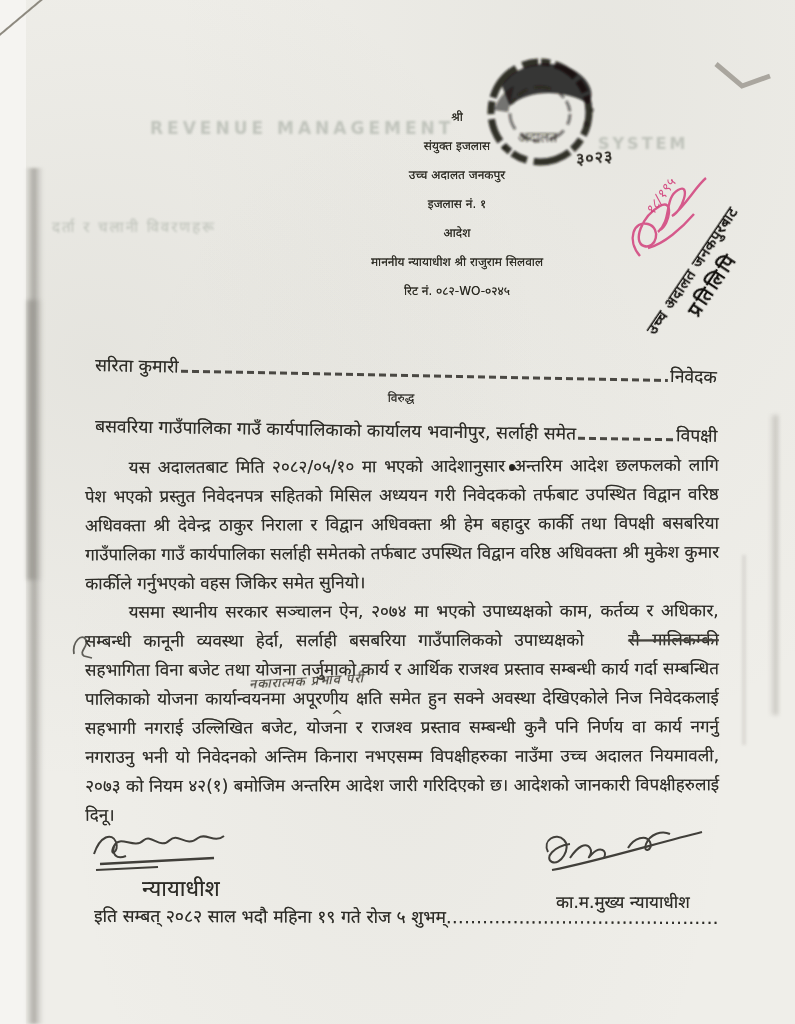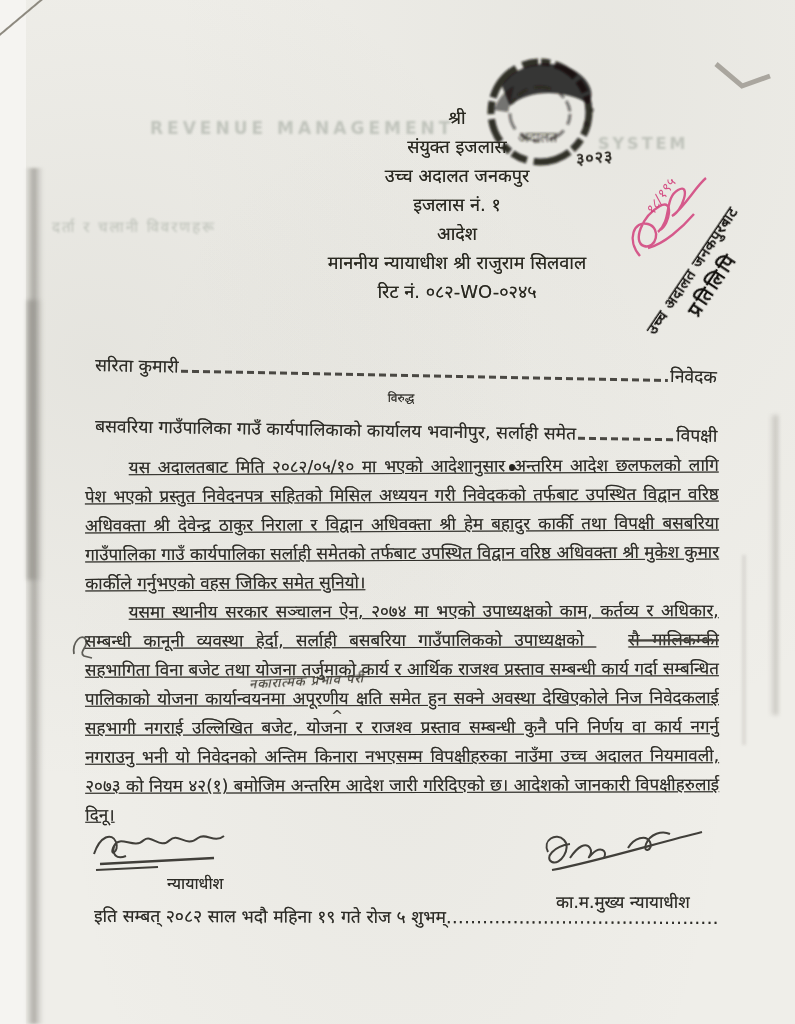--- a/index.html
+++ b/index.html
@@ -33,21 +33,21 @@
   .ink-dot { position:absolute; left:509px; top:464px; width:6px; height:7px; border-radius:50%; background:#24221e; filter:blur(0.3px); }
 
   
   .ghost { position:absolute; color:rgba(100,114,99,0.30); filter:blur(1.1px); white-space:nowrap; }
   .ghost-latin1 { left:150px; top:118px; font-size:17px; font-weight:bold; letter-spacing:4px; }
   .ghost-latin2 { left:598px; top:134px; font-size:16px; font-weight:bold; letter-spacing:3px; }
   .ghost-dev1 { left:52px; top:216px; font-size:15px; letter-spacing:2px; color:rgba(98,112,98,0.33); }
 
   
   .header { position:absolute; left:197px; top:103px; width:520px; text-align:center;
-    font-size:18px; line-height:29px; color:#28271f;
+    font-size:12px; line-height:29px; color:#28271f;
     text-shadow:0 0 0.5px rgba(40,38,30,0.65); }
   .header div { white-space:nowrap; }
 
   
   .round-stamp { position:absolute; left:468px; top:52px; }
   .stamp-number { position:absolute; left:576px; top:146px; font-size:16px; color:#2b2822;
     transform:rotate(-5deg); font-weight:bold; filter:blur(0.4px); letter-spacing:1px; }
 
   
   .check-mark { position:absolute; left:710px; top:52px; }
@@ -70,37 +70,37 @@
   .party-name { white-space:nowrap; }
   .dash-fill { flex:1; margin:0 2px 5px 2px; height:3px;
     background:repeating-linear-gradient(to right, #4a4843 0 7px, transparent 7px 11px); }
   .dash-short { flex:0 0 96px; }
   .versus { position:absolute; left:85px; top:389px; width:632px; text-align:center;
     font-size:12px; color:#2c2b26; text-shadow:0 0 0.4px rgba(40,38,30,0.5); }
 
   
   .body-text { position:absolute; left:85px; top:452px; width:634px;
     font-size:17px; line-height:29px; color:#2e2d28;
-    text-shadow:0 0 0.4px rgba(42,40,32,0.55);text-decoration:underline; }
+    text-shadow:0 0 0.4px rgba(42,40,32,0.55); }
   .body-text p { margin:0; text-align:justify; text-indent:44px; }
   .para1 { transform:rotate(-0.25deg); }
   .para2 { transform:rotate(-0.15deg); }
   .struck { text-decoration:line-through; text-decoration-thickness:2px; text-decoration-color:#46443e;margin-left:32px; }
   .hw-anchor { position:relative; display:inline; }
   .hw-text { position:absolute; left:-36px; top:-24px; width:200px; white-space:nowrap;
     font-style:italic; font-size:13px; letter-spacing:1px; color:#45423a;
     transform:rotate(-3deg); filter:blur(0.3px); text-indent:0; }
   .hw-caret { position:absolute; left:2px; top:13px; font-size:14px; color:#45423a; font-style:italic; }
   .margin-mark { position:absolute; left:70px; top:628px; }
 
   
   .sig-left { position:absolute; left:86px; top:824px; }
   .sig-right { position:absolute; left:534px; top:818px; }
-  .sig-title-left { position:absolute; left:142px; top:872px; font-size:16px; color:#2c2b26;
-    text-shadow:0 0 0.4px rgba(40,38,30,0.5);margin-left:25px; }
+  .sig-title-left { position:absolute; left:142px; top:872px; font-size:22px; color:#2c2b26;
+    text-shadow:0 0 0.4px rgba(40,38,30,0.5); }
   .sig-title-right { position:absolute; left:556px; top:890px; font-size:17px; color:#2c2b26;
     text-shadow:0 0 0.4px rgba(40,38,30,0.5); }
   .date-row { position:absolute; left:94px; top:904px; width:626px; font-size:17.5px; color:#2c2b26;
     white-space:nowrap; overflow:hidden; text-shadow:0 0 0.4px rgba(40,38,30,0.5);
     transform:rotate(0.2deg); }
   .date-trailer { letter-spacing:0.5px; }
 </style>
 </head>
 <body>
 

